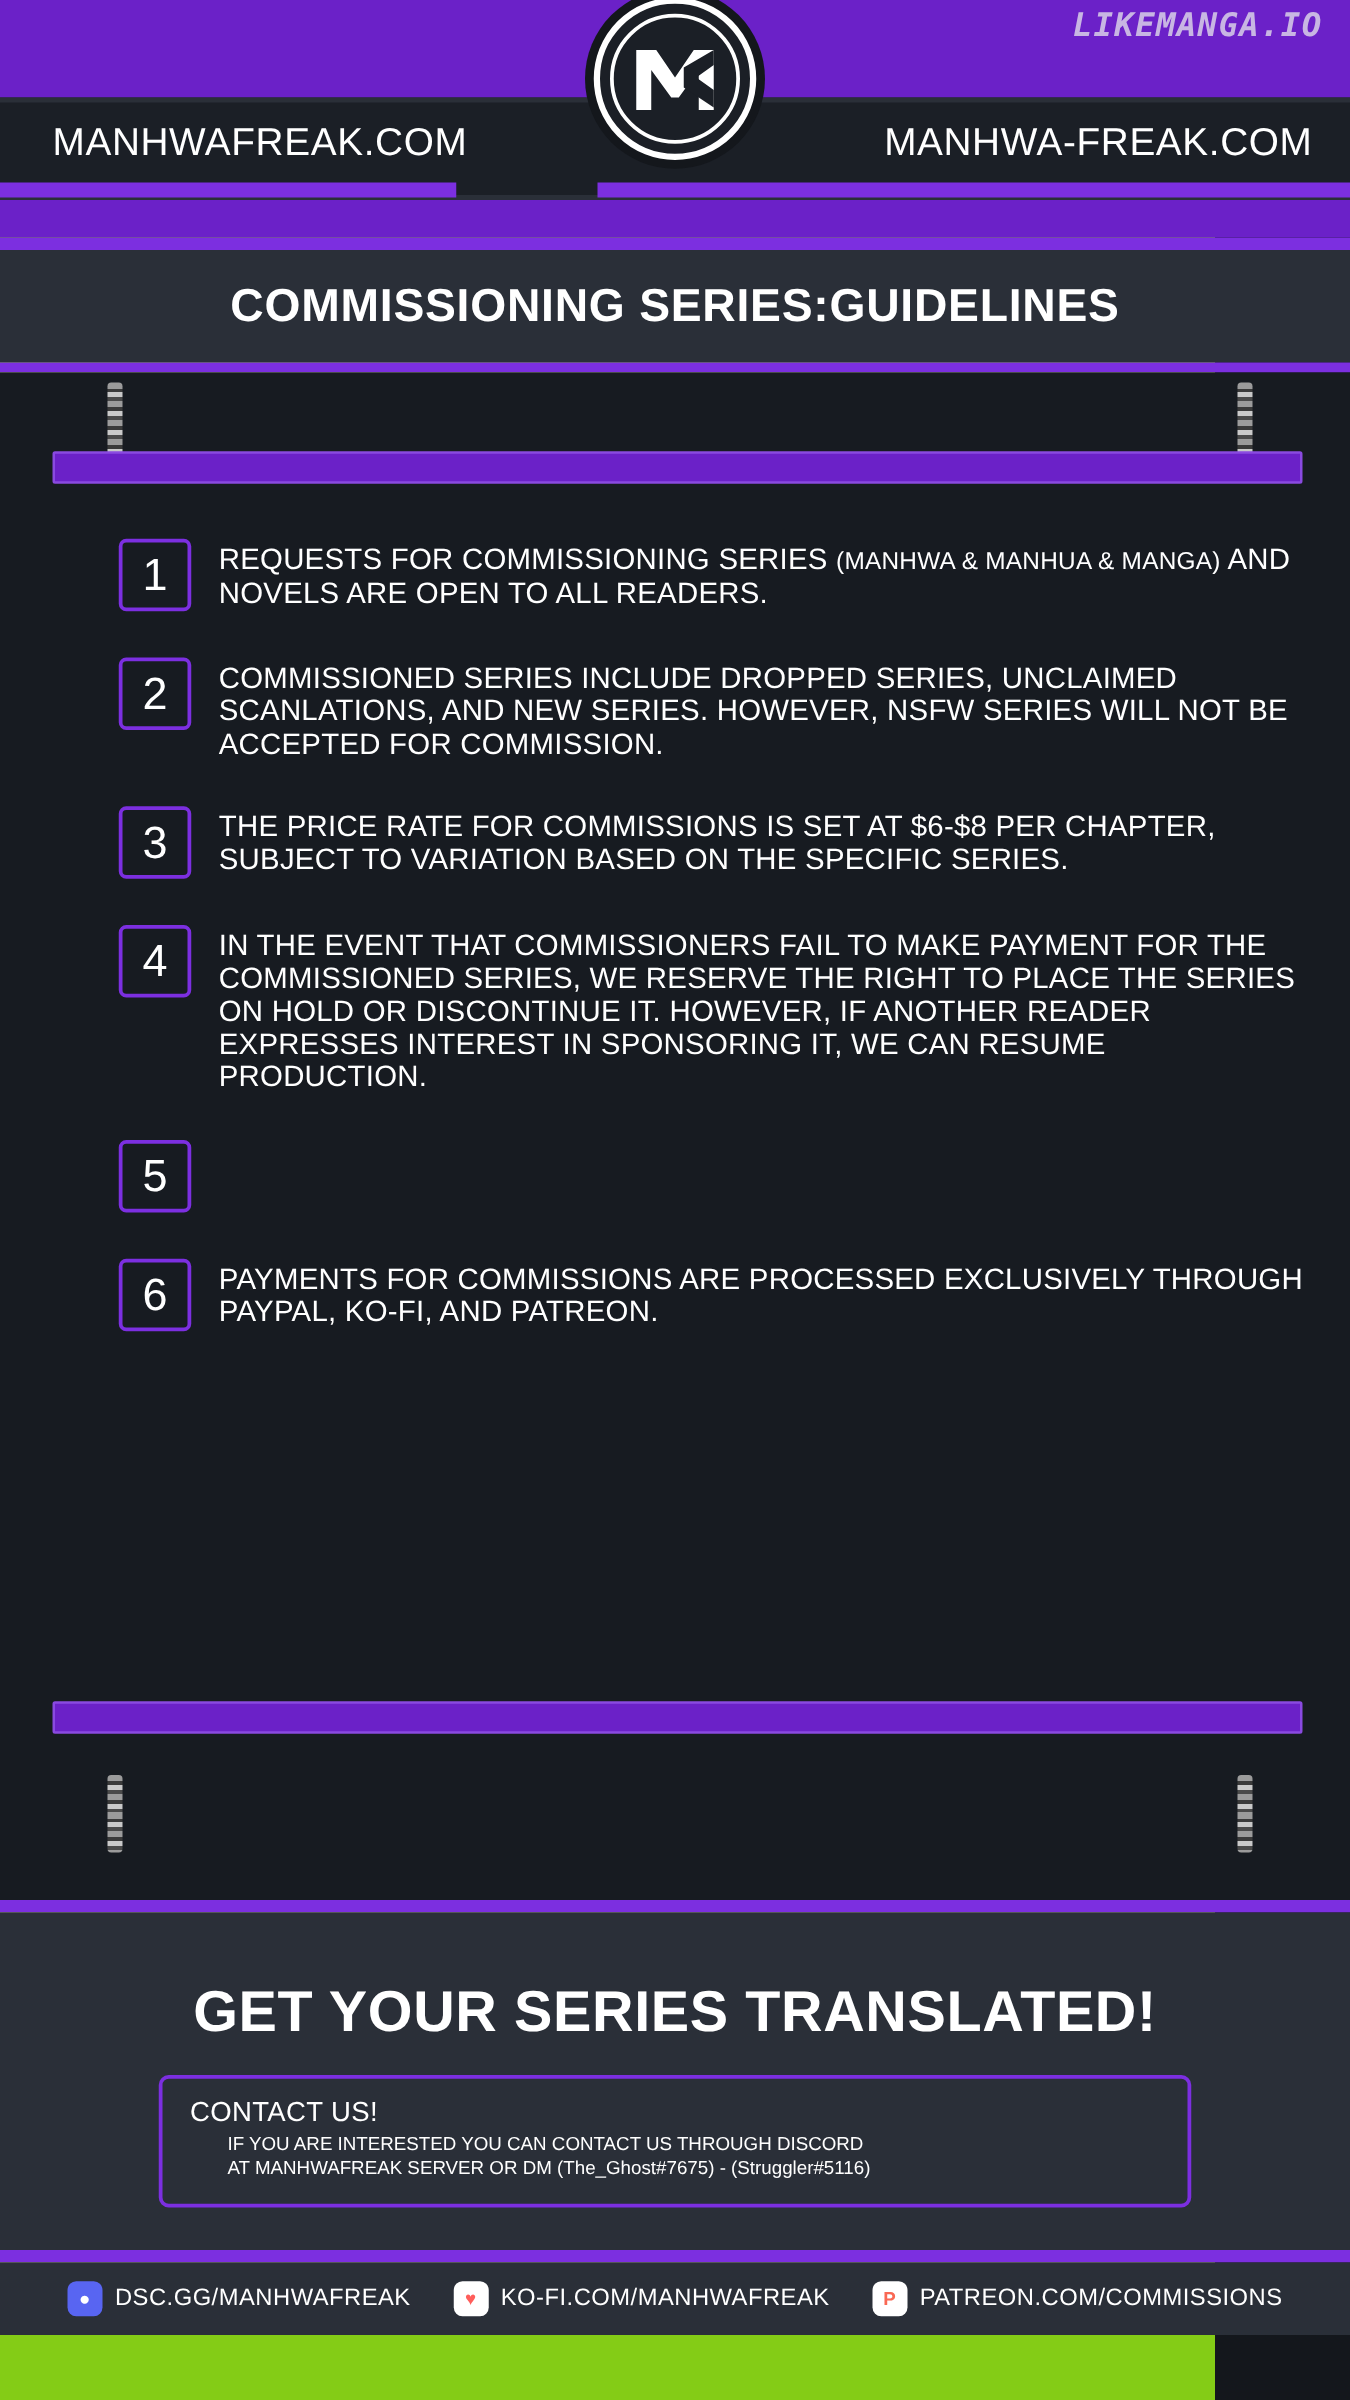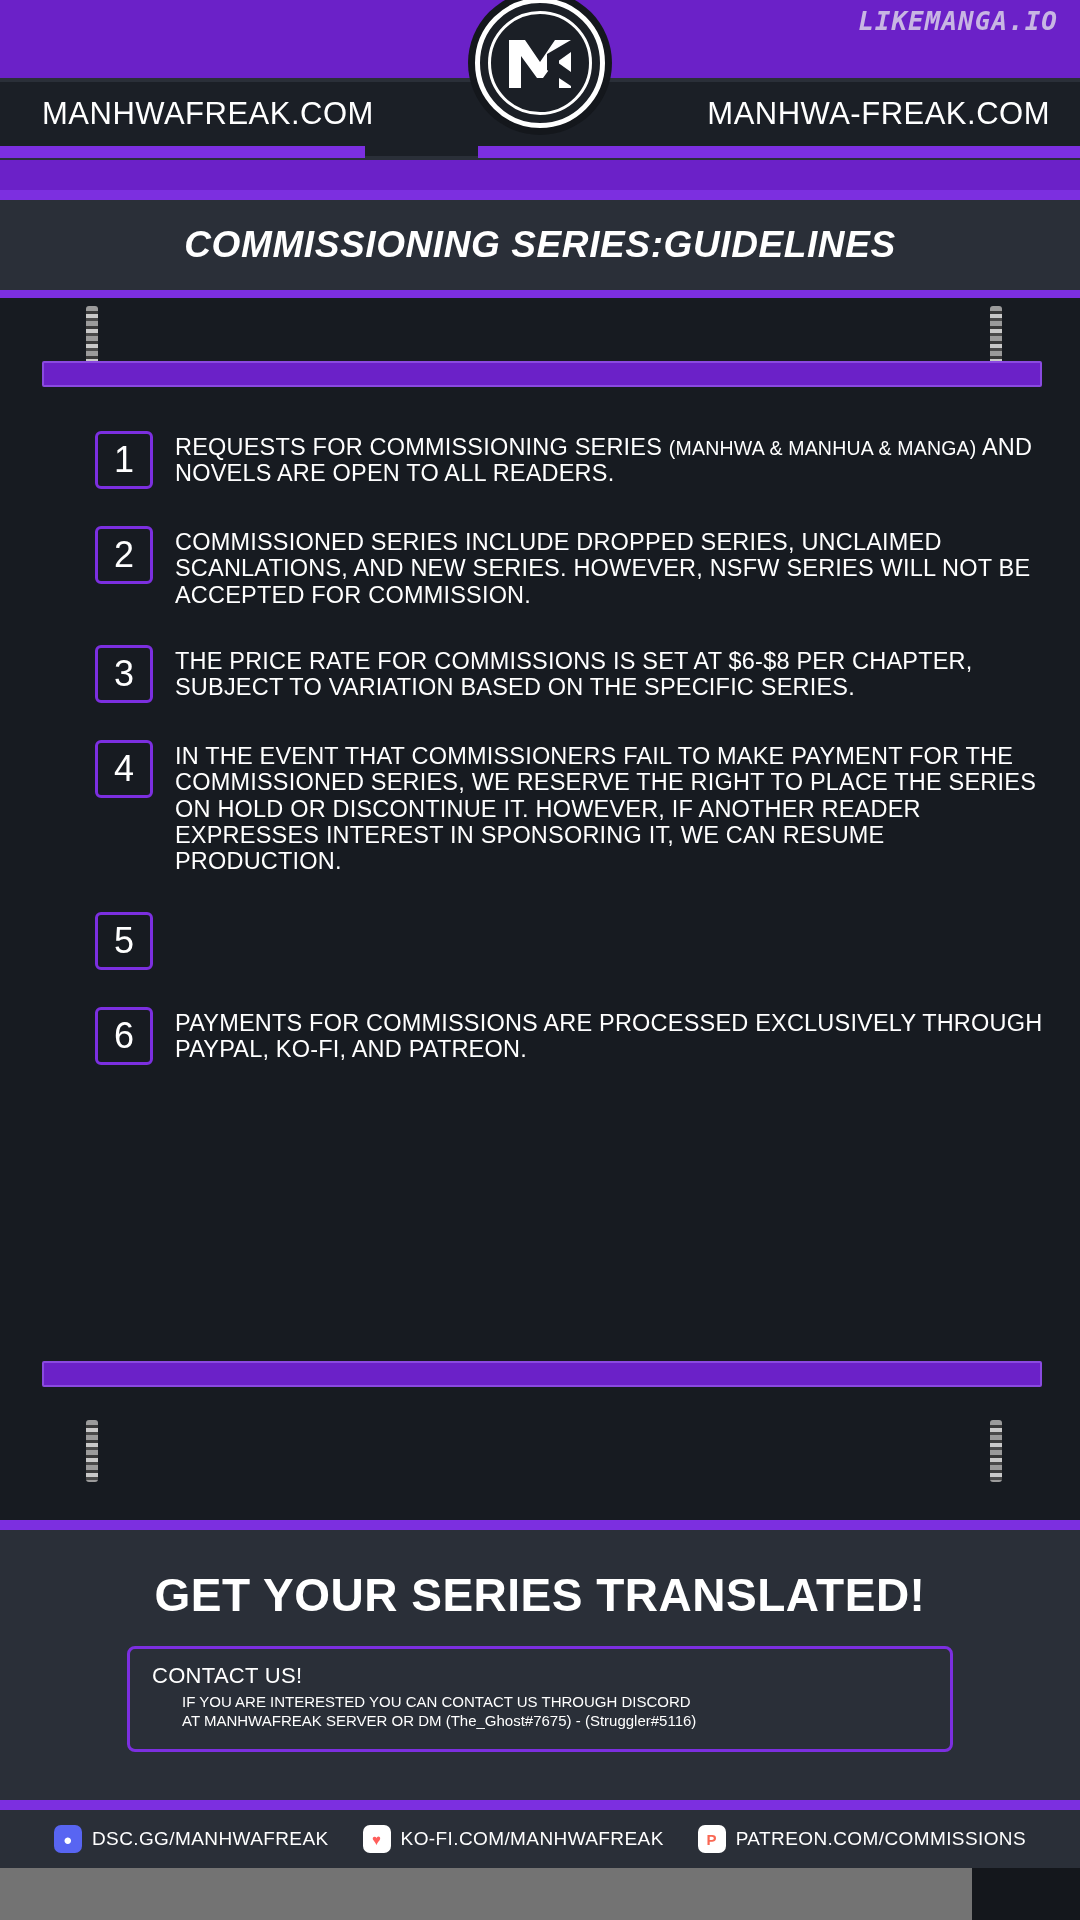--- a/index.html
+++ b/index.html
@@ -7,21 +7,21 @@
     width: 1080px;
     height: 1920px;
     background: #14171c;
     font-family: "Liberation Sans", sans-serif;
     overflow: hidden;
   }
   .page {
     position: relative;
     width: 972px;
     height: 1920px;
-    background: #737373;
+    background: #84cc16;
   }
 
   
   .top-banner {
     position: relative;
     width: 1080px;
     height: 190px;
     background: #6b21c8;
     overflow: visible;
   }
@@ -105,21 +105,20 @@
     display: flex;
     align-items: center;
     justify-content: center;
   }
   .title-bar h1 {
     font-size: 37px;
     font-weight: bold;
     letter-spacing: .6px;
     color: #ffffff;
     text-align: center;
-    font-style: italic;
   }
   .title-sep-bot {
     width: 1080px; height: 8px; background: #7c2fe0;
   }
 
   
   .body-area {
     position: relative;
     width: 1080px;
     height: 1222px;
@@ -205,21 +204,21 @@
     height: 270px;
     background: #2a2f38;
     padding-top: 20px;
   }
   .footer h2 {
     text-align: center;
     color: #ffffff;
     font-size: 46px;
     font-weight: bold;
     letter-spacing: .5px;
-    margin-top: 18px;
+    margin-top: 32px;
   }
   .contact-box {
     margin: 24px auto 16px auto;
     width: 826px;
     border: 3px solid #7c2fe0;
     border-radius: 8px;
     padding: 14px 22px 18px 22px;
   }
   .contact-title {
     color: #ffffff;

